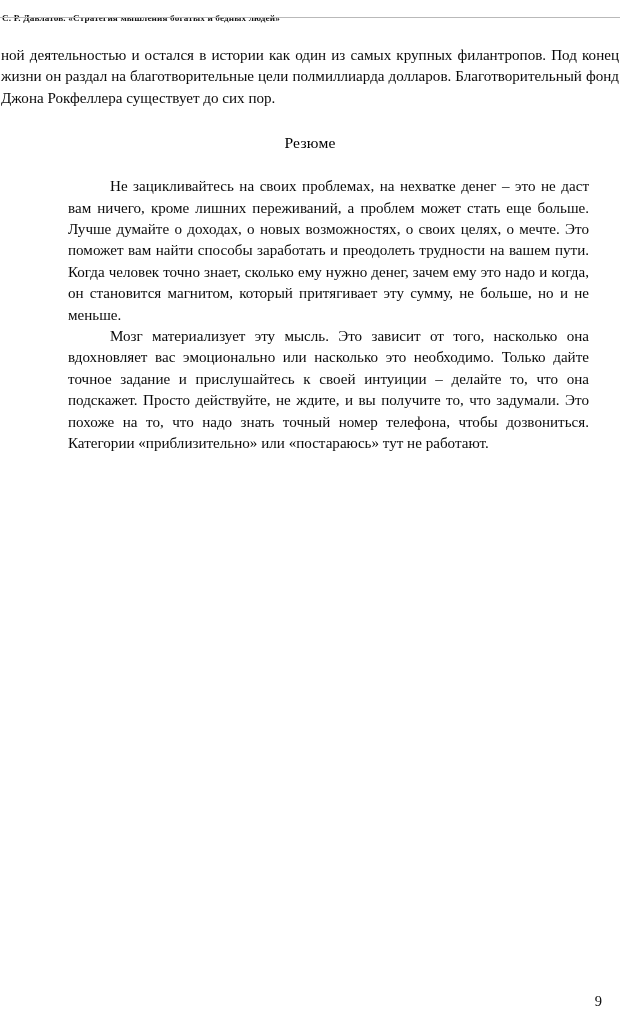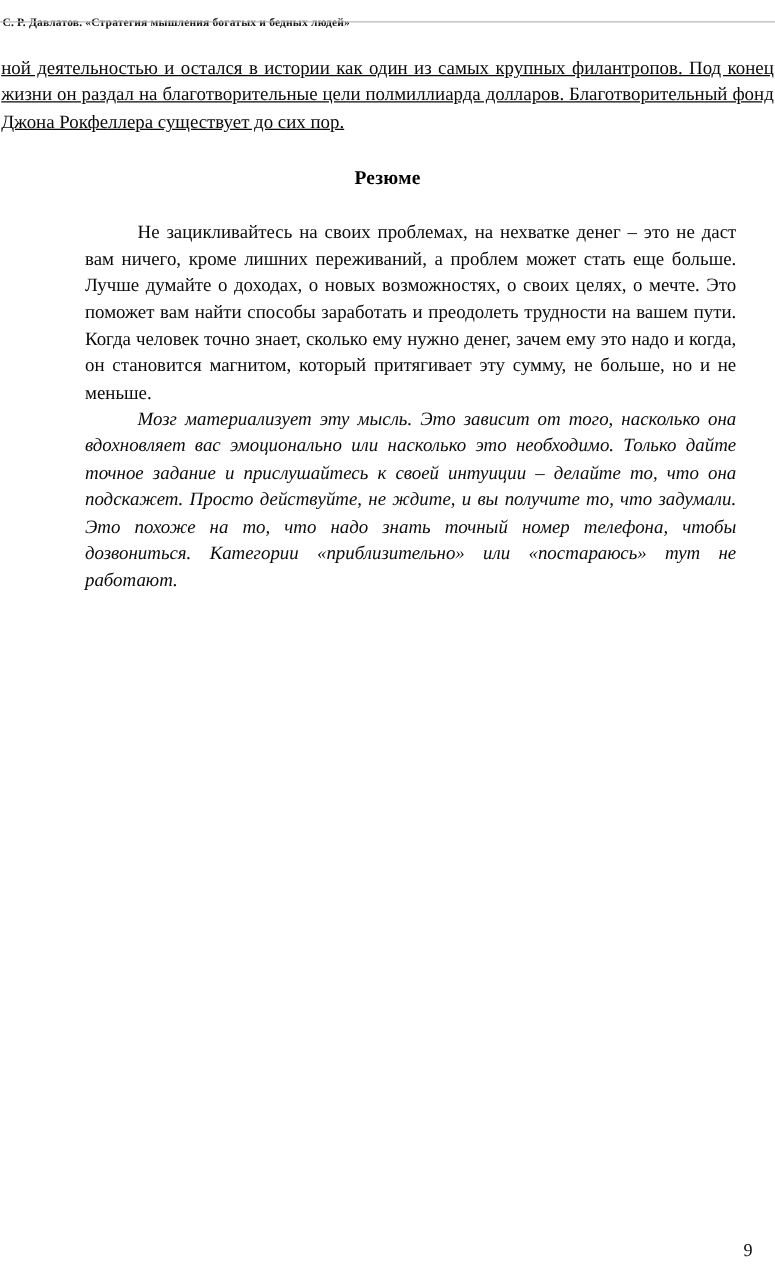--- a/index.html
+++ b/index.html
@@ -59,49 +59,47 @@
     line-height: 21.4px;
     color: #0a0a0a;
     -webkit-font-smoothing: none;
   }
 
   
   .para-continuation {
     padding: 0 1px 0 1px;
     text-align: justify;
     text-align-last: left;
-    text-decoration: underline;
   }
 
   
   .section-heading {
     margin: 0;
     padding-top: 23px;
     font-size: 15.6px;
-    font-weight: bold;
+    font-weight: normal;
     text-align: center;
     line-height: 21px;
     letter-spacing: 0.2px;
     color: #000000;
   }
 
   
   .summary-block {
     margin-top: 23px;
     padding-left: 68px;
     padding-right: 31px;
   }
   .summary-block p {
     text-indent: 42px;
     text-align: justify;
     text-align-last: left;
   }
   .summary-block p + p {
     margin-top: 0;
-    font-style: italic;
   }
 
   
   .page-number {
     position: absolute;
     right: 18px;
     bottom: 8px;
     font-size: 14.5px;
     line-height: 18px;
     color: #0a0a0a;

